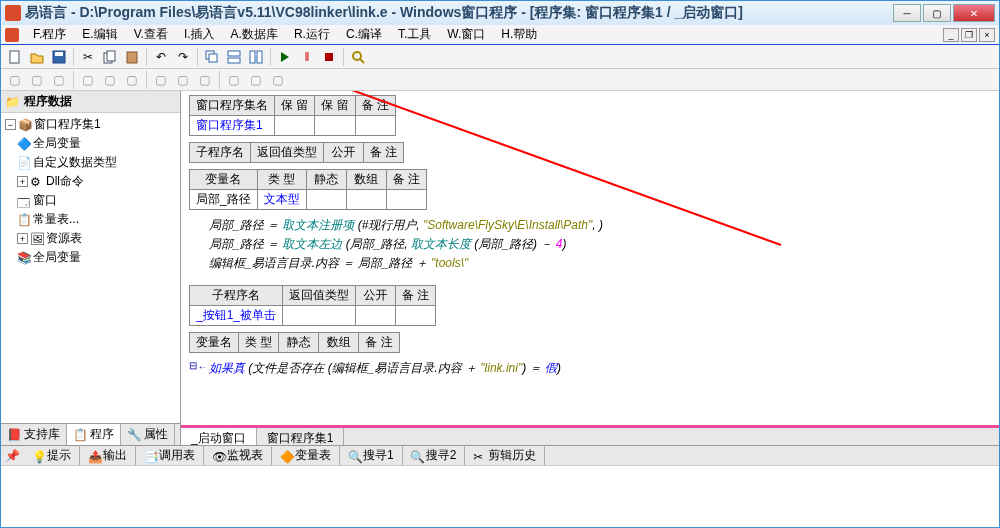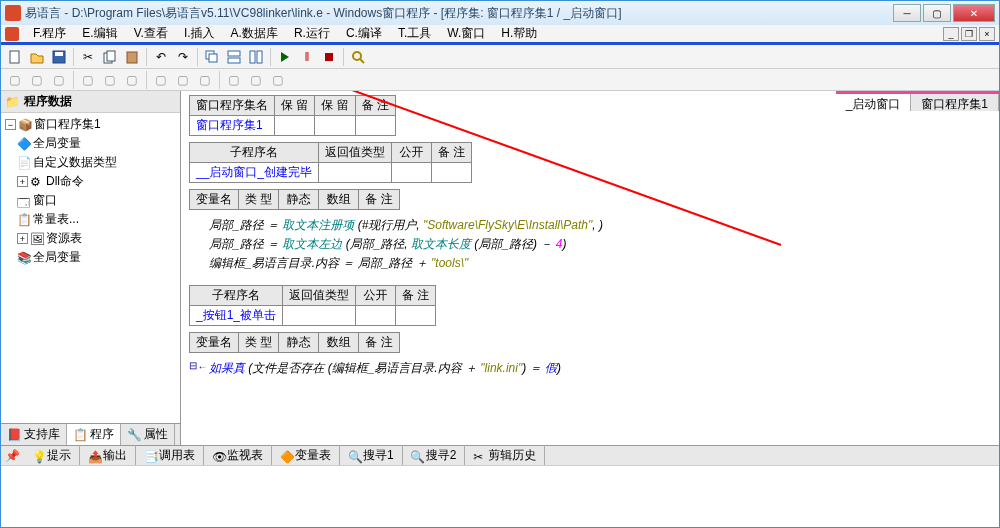--- a/index.html
+++ b/index.html
@@ -1,44 +1,44 @@
 <!DOCTYPE html>
 <html><head>
 <meta charset="utf-8">
 <style>
 * { margin: 0; padding: 0; box-sizing: border-box; font-family: "SimSun", "宋体", sans-serif; font-size: 12px; }
 body { background: #fff; overflow: hidden; }
 .window { width: 1000px; height: 528px; border: 1px solid #3a8fd6; background: #f0f0f0; display: flex; flex-direction: column; }
 .titlebar { height: 24px; background: linear-gradient(#eaf3fb, #d6e8f8); display: flex; align-items: center; padding: 0 4px; }
 .titlebar-icon { width: 16px; height: 16px; background: #d84a2a; border-radius: 2px; margin-right: 4px; }
-.titlebar-text { flex: 1; color: #2a4a6a; font-size: 12px; white-space: nowrap; overflow: hidden; }
+.titlebar-text { flex: 1; color: #2a4a6a; font-size: 14px; white-space: nowrap; overflow: hidden; font-weight: bold; }
 .win-controls { display: flex; gap: 2px; }
 .win-btn { width: 28px; height: 18px; border: 1px solid #8aa; background: linear-gradient(#f8f8f8,#e0e0e0); display: flex; align-items: center; justify-content: center; font-size: 10px; }
 .win-btn.close { background: linear-gradient(#e78,#c33); color: #fff; width: 42px; }
-.menubar { height: 20px; background: #f4f4f4; display: flex; align-items: center; padding: 0 4px; border-bottom: 3px solid #1d4ed8; }
+.menubar { height: 20px; background: #f4f4f4; display: flex; align-items: center; padding: 0 4px; border-bottom: 1px solid #1d4ed8; }
 .menu-item { padding: 2px 8px; cursor: default; }
 .mdi-controls { margin-left: auto; display: flex; gap: 2px; }
 .mdi-btn { width: 16px; height: 14px; border: 1px solid #999; background: #eee; font-size: 9px; display: flex; align-items: center; justify-content: center; }
 .toolbar { height: 24px; background: #f4f4f4; border-bottom: 1px solid #ccc; display: flex; align-items: center; padding: 0 4px; gap: 2px; }
 .tool-btn { width: 20px; height: 20px; display: flex; align-items: center; justify-content: center; border: 1px solid transparent; }
 .tool-sep { width: 1px; height: 18px; background: #ccc; margin: 0 2px; }
 .toolbar2 { height: 22px; background: #f4f4f4; border-bottom: 1px solid #ccc; display: flex; align-items: center; padding: 0 4px; gap: 2px; }
 .tool-btn.disabled { opacity: 0.4; }
 .main-area { flex: 1; display: flex; min-height: 0; }
 .sidebar { width: 180px; border-right: 1px solid #999; display: flex; flex-direction: column; background: #fff; }
 .sidebar-header { background: #e8e8e8; border-bottom: 1px solid #ccc; padding: 2px 4px; display: flex; align-items: center; gap: 4px; }
 .tree { flex: 1; overflow: auto; padding: 2px; }
 .tree-node { display: flex; align-items: center; padding: 1px 2px; white-space: nowrap; }
 .tree-toggle { width: 11px; height: 11px; border: 1px solid #888; font-size: 9px; display: inline-flex; align-items: center; justify-content: center; margin-right: 2px; background: #fff; }
 .tree-icon { width: 14px; height: 14px; margin-right: 2px; display: inline-block; }
 .tree-indent1 { padding-left: 14px; }
 .sidebar-tabs { display: flex; border-top: 1px solid #999; background: #e8e8e8; }
 .btab { padding: 2px 6px; border-right: 1px solid #aaa; display: flex; align-items: center; gap: 2px; }
 .btab.active { background: #fff; }
-.editor { flex: 1; display: flex; flex-direction: row; background: #fff; min-width: 0; position: relative; }
+.editor { flex: 1; display: flex; flex-direction: column; background: #fff; min-width: 0; position: relative; }
 .editor-content { flex: 1; overflow: auto; padding: 4px 8px; position: relative; }
 .tbl { border-collapse: collapse; margin-bottom: 6px; }
 .tbl th, .tbl td { border: 1px solid #888; padding: 1px 6px; font-weight: normal; background: #fff; min-width: 40px; }
 .tbl th { background: #e8e8e8; }
 .code-line { padding: 1px 0 1px 20px; white-space: nowrap; font-style: italic; }
 .kw-blue { color: #0000ff; }
 .kw-teal { color: #008080; }
 .kw-str { color: #808000; }
 .kw-num { color: #ff00ff; }
 .gutter { position: absolute; left: 0; font-size: 10px; color: #00a; }
@@ -262,38 +262,39 @@
           </table>
 
         <table class="tbl">
           <tbody>
               <tr>
                 <th>子程序名</th>
                 <th>返回值类型</th>
                 <th>公开</th>
                 <th>备 注</th>
               </tr>
-          <tr>
-                <td class="kw-blue">__启动窗口_创建完毕</td>
-                <td></td>
-                <td></td>
-                <td></td>
-              </tr>
         </tbody>
           </table>
 
         <table class="tbl">
           <tbody>
               <tr>
                 <th>变量名</th>
                 <th>类 型</th>
                 <th>静态</th>
                 <th>数组</th>
                 <th>备 注</th>
               </tr>
+          <tr>
+                <td>局部_路径</td>
+                <td class="kw-blue">文本型</td>
+                <td></td>
+                <td></td>
+                <td></td>
+              </tr>
         </tbody>
           </table>
 
         <div class="code-line"><span>局部_路径 ＝ </span><span class="kw-teal">取文本注册项</span><span> (#现行用户, </span><span class="kw-str">"Software\FlySky\E\Install\Path"</span><span>, )</span></div>
         <div class="code-line"><span>局部_路径 ＝ </span><span class="kw-teal">取文本左边</span><span> (局部_路径, </span><span class="kw-teal">取文本长度</span><span> (局部_路径) － </span><span class="kw-num">4</span><span>)</span></div>
         <div class="code-line"><span>编辑框_易语言目录.内容 ＝ 局部_路径 ＋ </span><span class="kw-str">"tools\"</span></div>
 
         <div style="height:12px"></div>
 
         <table class="tbl">

